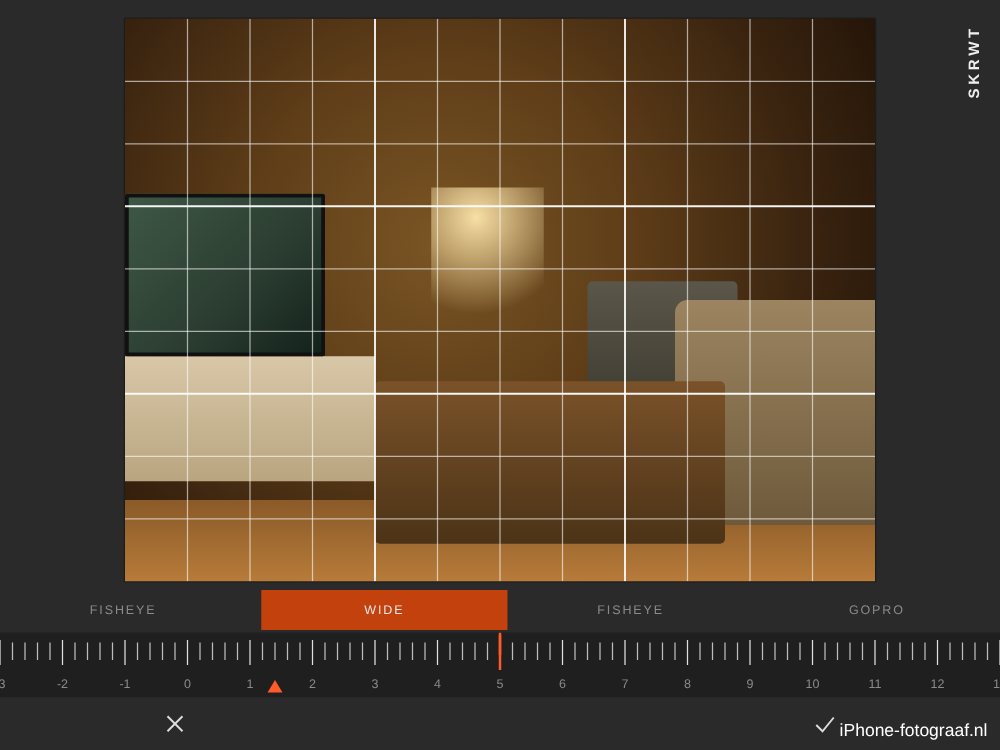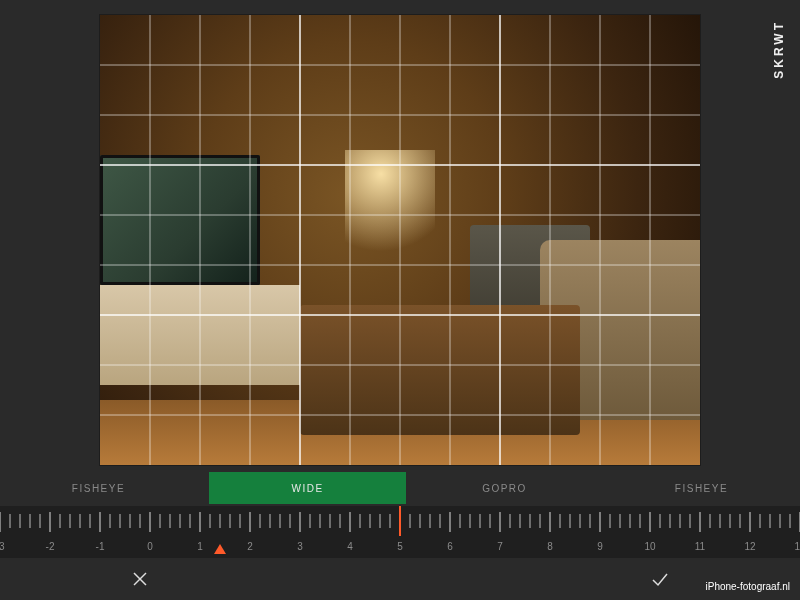--- a/index.html
+++ b/index.html
@@ -70,21 +70,21 @@
   
   .tabs {
     position:absolute; left:0; top:472px; width:800px; height:32px;
     display:flex;
     font-size:10px; letter-spacing:1.5px; font-weight:500;
   }
   .tabs .tab {
     flex:1; display:flex; align-items:center; justify-content:center;
     color:#8a8a8a; cursor:pointer;
   }
-  .tabs .tab.active { color:#e8e8e8; background:#15803d;margin-left:12px; }
+  .tabs .tab.active { color:#e8e8e8; background:#c2410c;margin-left:12px; }
 
   
   .ruler-wrap {
     position:absolute; left:0; top:506px; width:800px; height:52px;
     background:#1f1f1f;
     overflow:hidden;
   }
   .ruler {
     position:absolute; left:0; top:0; width:100%; height:100%;
     cursor:ew-resize;
@@ -108,21 +108,21 @@
     display:flex; align-items:center; justify-content:space-between;
     padding:0 40px;
   }
   .bottom-bar .btn {
     width:200px; display:flex; justify-content:center;
     font-size:18px; color:#ddd; cursor:pointer;
   }
   .bottom-bar .btn svg { width:20px; height:20px; stroke:#ddd; stroke-width:1.5; fill:none; }
   .credit {
     position:absolute; right:10px; bottom:8px;
-    color:#fff; font-size:10px; font-weight:500;
+    color:#fff; font-size:14px; font-weight:500;
   }
 </style>
 </head>
 <body>
 
 <div class="preview">
   <div class="floor"></div>
   <div class="cabinet"></div>
   <div class="tv"></div>
   <div class="lamp"></div>
@@ -153,22 +153,22 @@
     <line x1="0" y1="350" x2="600" y2="350"></line>
       <line x1="0" y1="400" x2="600" y2="400"></line>
   </svg>
 </div>
 
 <div class="app-name">SKRWT</div>
 
 <div class="tabs">
   <div class="tab">FISHEYE</div>
   <div class="tab active">WIDE</div>
+  <div class="tab">FISHEYE</div>
   <div class="tab">GOPRO</div>
-  <div class="tab">FISHEYE</div>
 </div>
 
 <div class="ruler-wrap">
   <div class="center-indicator"></div>
   <div class="ruler">
     <svg id="ruler-svg" viewBox="0 0 800 52" preserveAspectRatio="none">
         <line class="tick major" x1="0" y1="6" x2="0" y2="26"></line>
         <text class="label" x="0" y="44">-3</text>
         <line class="tick" x1="10" y1="8" x2="10" y2="22"></line>
         <line class="tick" x1="20" y1="8" x2="20" y2="22"></line>

